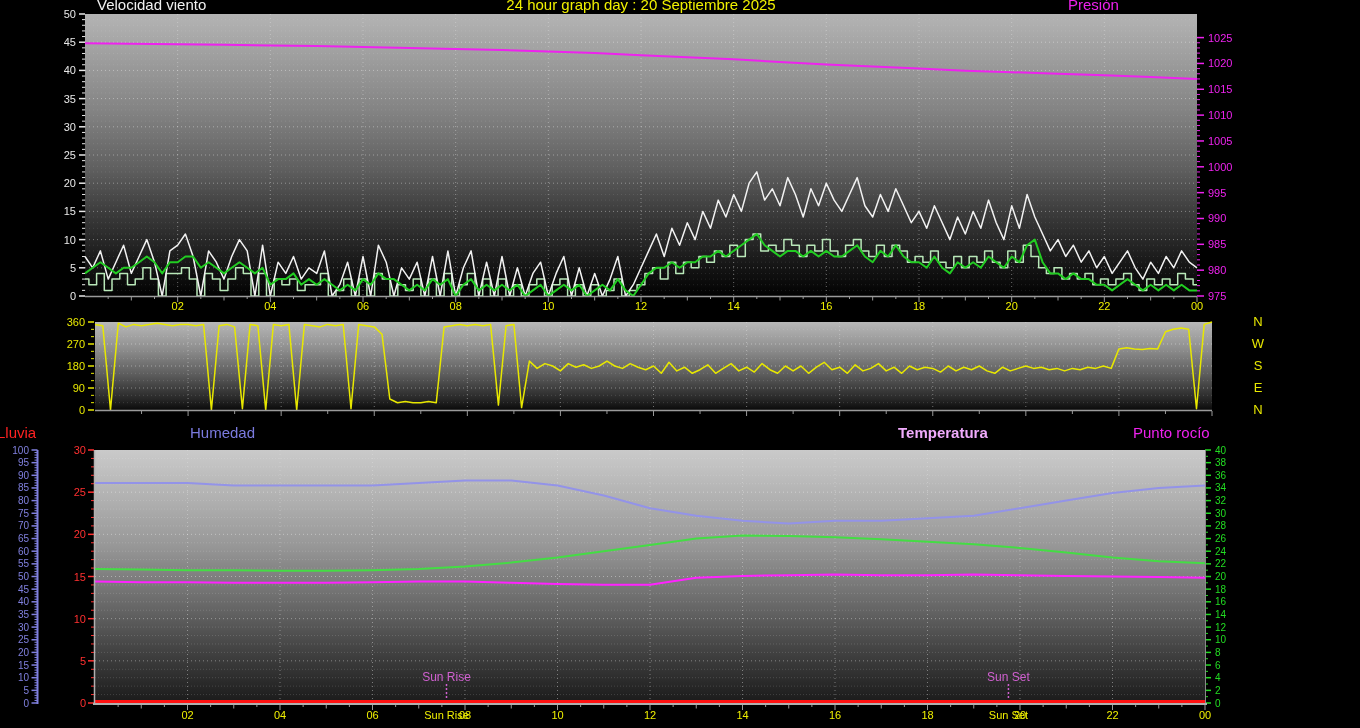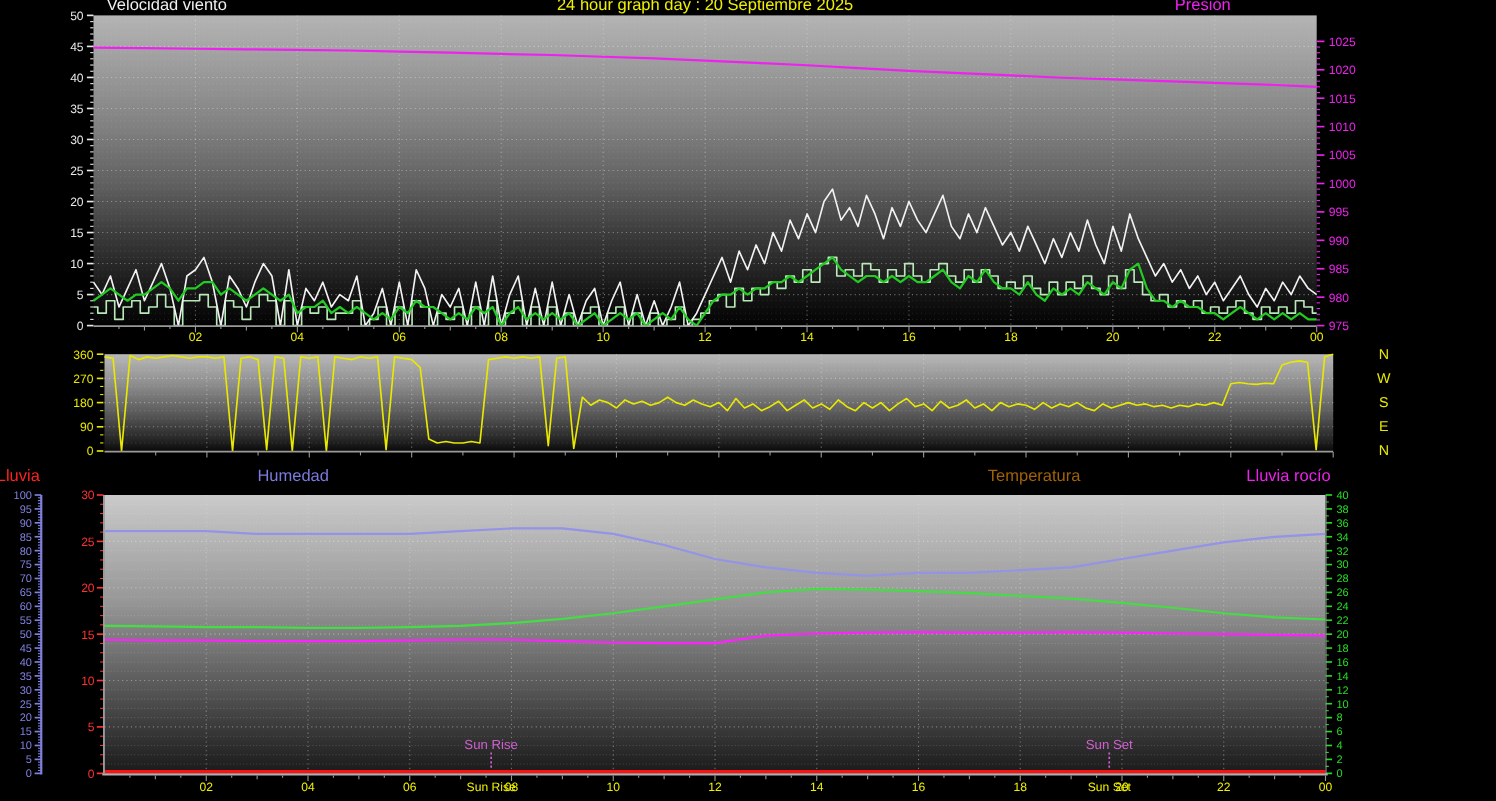--- a/index.html
+++ b/index.html
@@ -680,16 +680,16 @@
       <text x="1205" y="719" fill="#f0f000" text-anchor="middle" font-size="11" font-family="&quot;Liberation Sans&quot;,sans-serif">00</text>
       <text x="446.5" y="719" fill="#f0f000" text-anchor="middle" font-size="11" font-family="&quot;Liberation Sans&quot;,sans-serif">Sun Rise</text>
       <text x="1008.4375" y="719" fill="#f0f000" text-anchor="middle" font-size="11" font-family="&quot;Liberation Sans&quot;,sans-serif">Sun Set</text>
     </svg>
 
   <div class="ttl" style="left: 97px; top: -4px; color: rgb(240, 240, 240);" id="t-wind">Velocidad viento</div>
   <div class="ttl" style="left: 85px; top: -4px; width: 1112px; text-align: center; color: rgb(240, 240, 0);" id="t-main">24 hour graph day : 20 Septiembre 2025</div>
   <div class="ttl" style="left: 1068px; top: -4px; color: rgb(238, 34, 238);" id="t-pres">Presión</div>
 
   <div class="ttl" style="left: -3px; top: 424px; color: rgb(255, 34, 34);" id="t-rain">Lluvia</div>
-  <div class="ttl" style="left: 190px; top: 424px; color: rgb(123, 123, 223); margin-left: 44px;" id="t-hum">Humedad</div>
-  <div class="ttl" style="left: 898px; top: 424px; color: #a16207;" id="t-temp">Temperatura</div>
-  <div class="ttl" style="left: 1133px; top: 424px; color: rgb(238, 34, 238);" id="t-dew">Lluvia rocío</div>
+  <div class="ttl" style="left: 190px; top: 424px; color: rgb(123, 123, 223);" id="t-hum">Humedad</div>
+  <div class="ttl" style="left: 898px; top: 424px; color: #f0abfc; font-weight: bold;" id="t-temp">Temperatura</div>
+  <div class="ttl" style="left: 1133px; top: 424px; color: rgb(238, 34, 238);" id="t-dew">Punto rocío</div>
 </div>
 
 </body></html>

